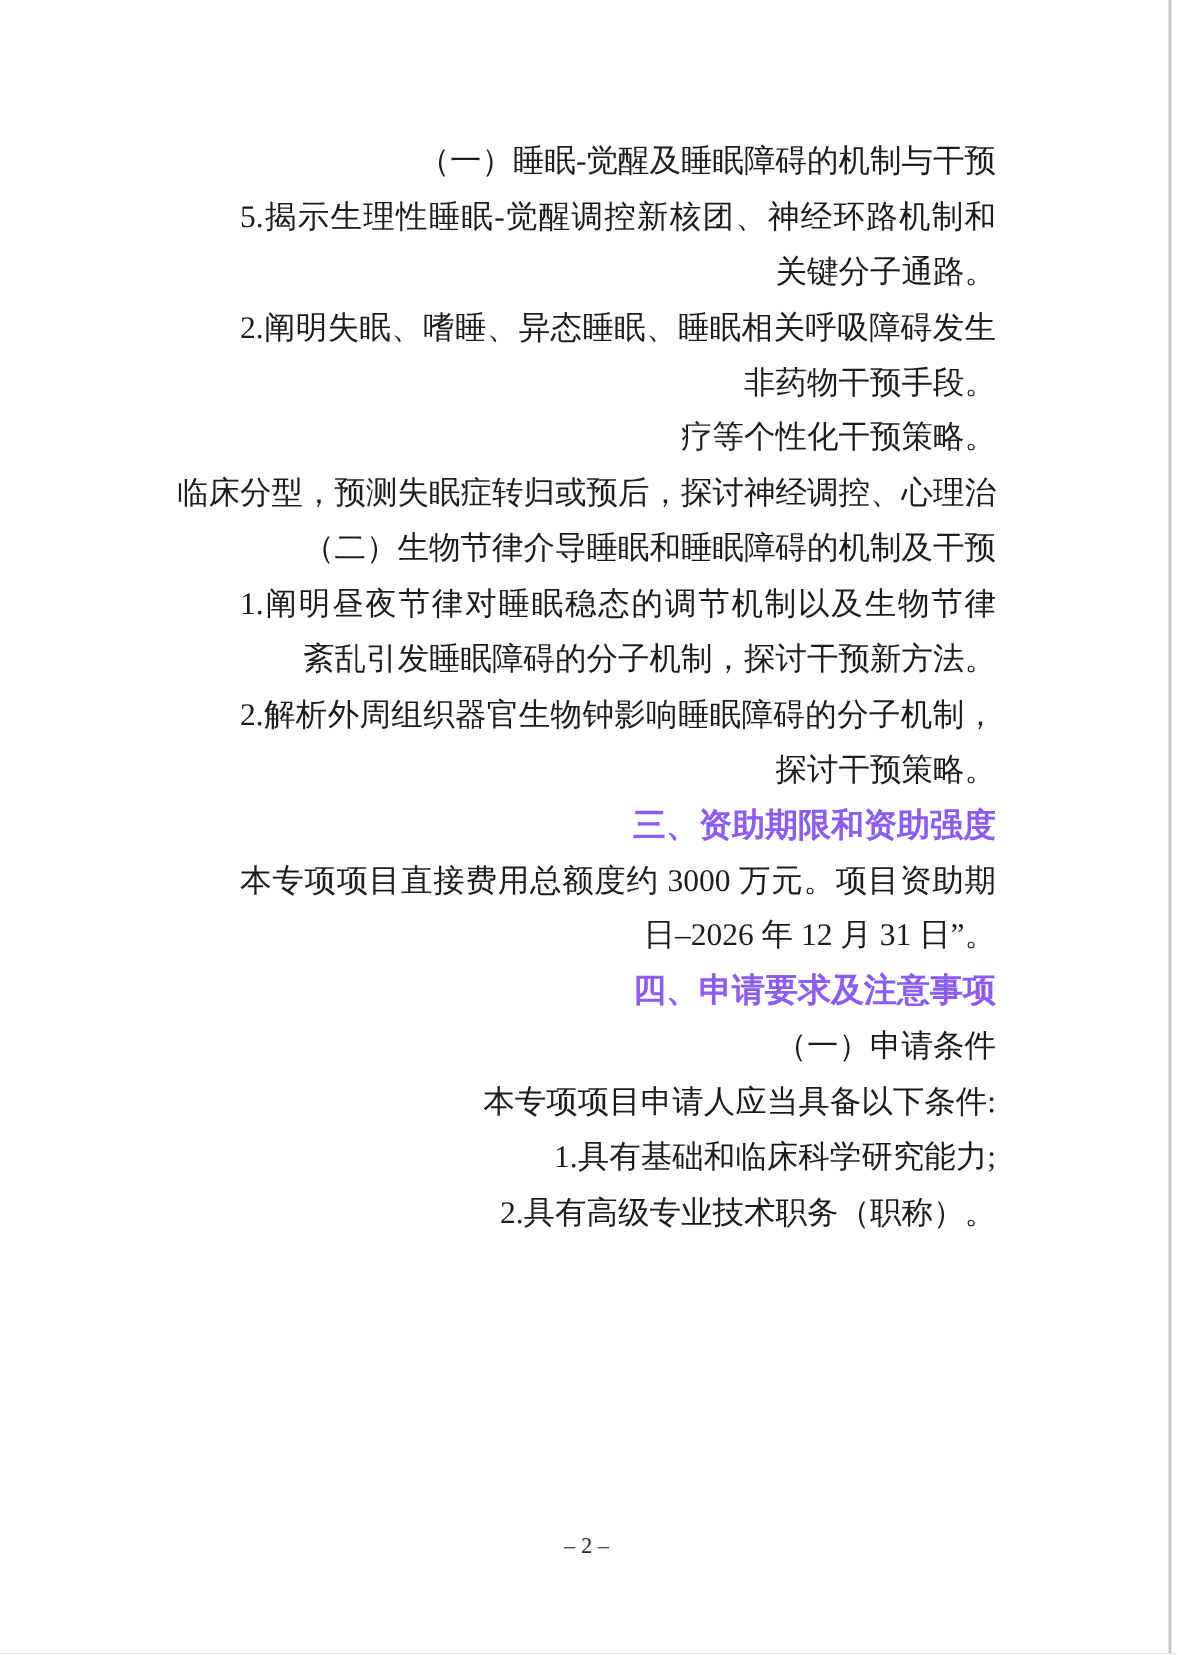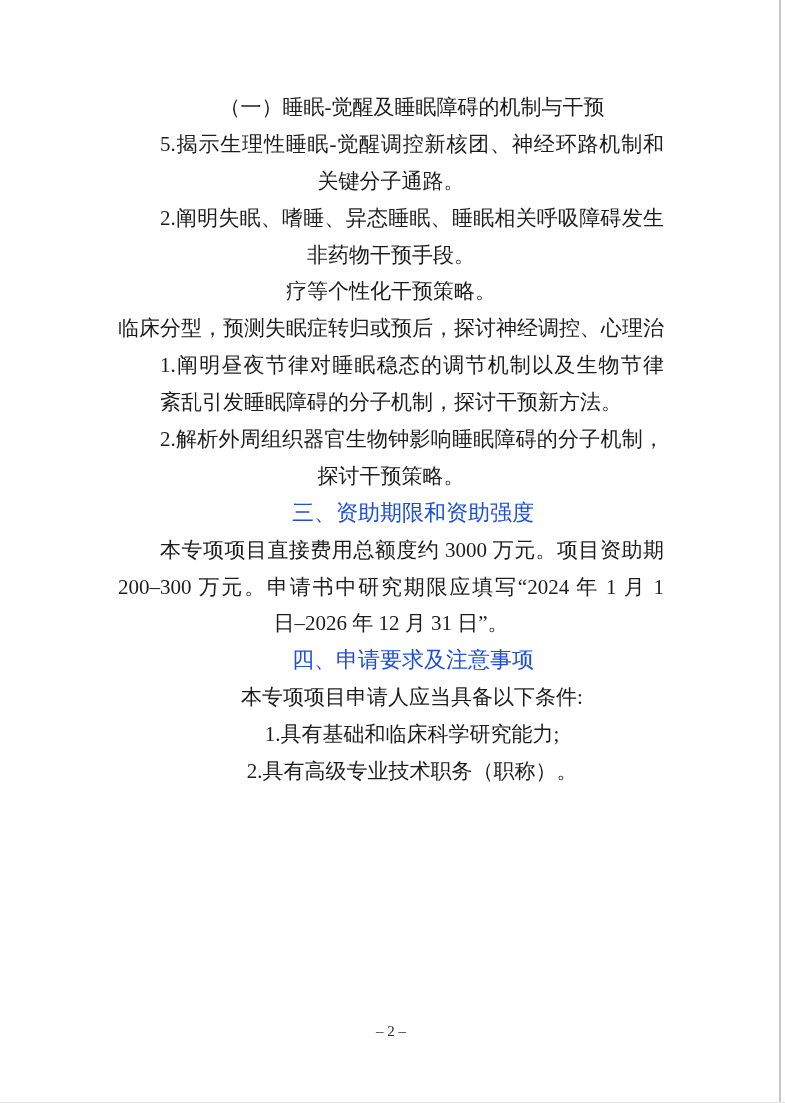--- a/index.html
+++ b/index.html
@@ -15,30 +15,30 @@
     left: 118px;
     top: 89px;
     width: 546px;
   }
   .line {
     height: 36.9px;
     line-height: 36.9px;
     font-size: 21px;
     color: #1c1c1c;
     font-family: "Liberation Serif", serif;
-    text-align: center;
+    text-align: right;
     overflow: visible;
   }
   .line.indent { text-indent: 2em; }
   .line.justify { text-align: justify; text-align-last: justify; }
   .line.heading {
     font-family: "Liberation Sans", sans-serif;
-    font-weight: 400;
+    font-weight: 700;
     font-size: 22px;
-    color: #1d4ed8;
+    color: #8b5cf6;
   }
   .line.kai {
     font-family: "Liberation Serif", serif;
     font-size: 21px;
   }
   .footer {
     position: absolute;
     left: 118px;
     width: 546px;
     top: 1019px;
@@ -71,29 +71,30 @@
 
 <div class="page">
   <div class="content" id="doc-lines">
       <div class="line kai indent">（一）睡眠-觉醒及睡眠障碍的机制与干预</div>
       <div class="line body indent justify">5.揭示生理性睡眠-觉醒调控新核团、神经环路机制和</div>
       <div class="line body">关键分子通路。</div>
       <div class="line body indent justify">2.阐明失眠、嗜睡、异态睡眠、睡眠相关呼吸障碍发生</div>
       <div class="line body">非药物干预手段。</div>
       <div class="line body">疗等个性化干预策略。</div>
       <div class="line body justify">临床分型，预测失眠症转归或预后，探讨神经调控、心理治</div>
+      <div class="line kai indent">（二）生物节律介导睡眠和睡眠障碍的机制及干预</div>
       <div class="line body indent justify">1.阐明昼夜节律对睡眠稳态的调节机制以及生物节律</div>
       <div class="line body">紊乱引发睡眠障碍的分子机制，探讨干预新方法。</div>
       <div class="line body indent justify">2.解析外周组织器官生物钟影响睡眠障碍的分子机制，</div>
       <div class="line body">探讨干预策略。</div>
       <div class="line heading indent">三、资助期限和资助强度</div>
       <div class="line body indent justify">本专项项目直接费用总额度约 3000 万元。项目资助期</div>
-      <div class="line body justify">200–300 万元。申请书中研究期限应填写“2024 年 1 月 1</div>
       <div class="line body">日–2026 年 12 月 31 日”。</div>
       <div class="line heading indent">四、申请要求及注意事项</div>
+      <div class="line kai indent">（一）申请条件</div>
       <div class="line body indent">本专项项目申请人应当具备以下条件:</div>
       <div class="line body indent">1.具有基础和临床科学研究能力;</div>
       <div class="line body indent">2.具有高级专业技术职务（职称）。</div>
     </div>
   <div class="footer">– 2 –</div>
   <div class="edge-right"></div>
   <div class="edge-bottom"></div>
 </div>
 
 </body></html>

